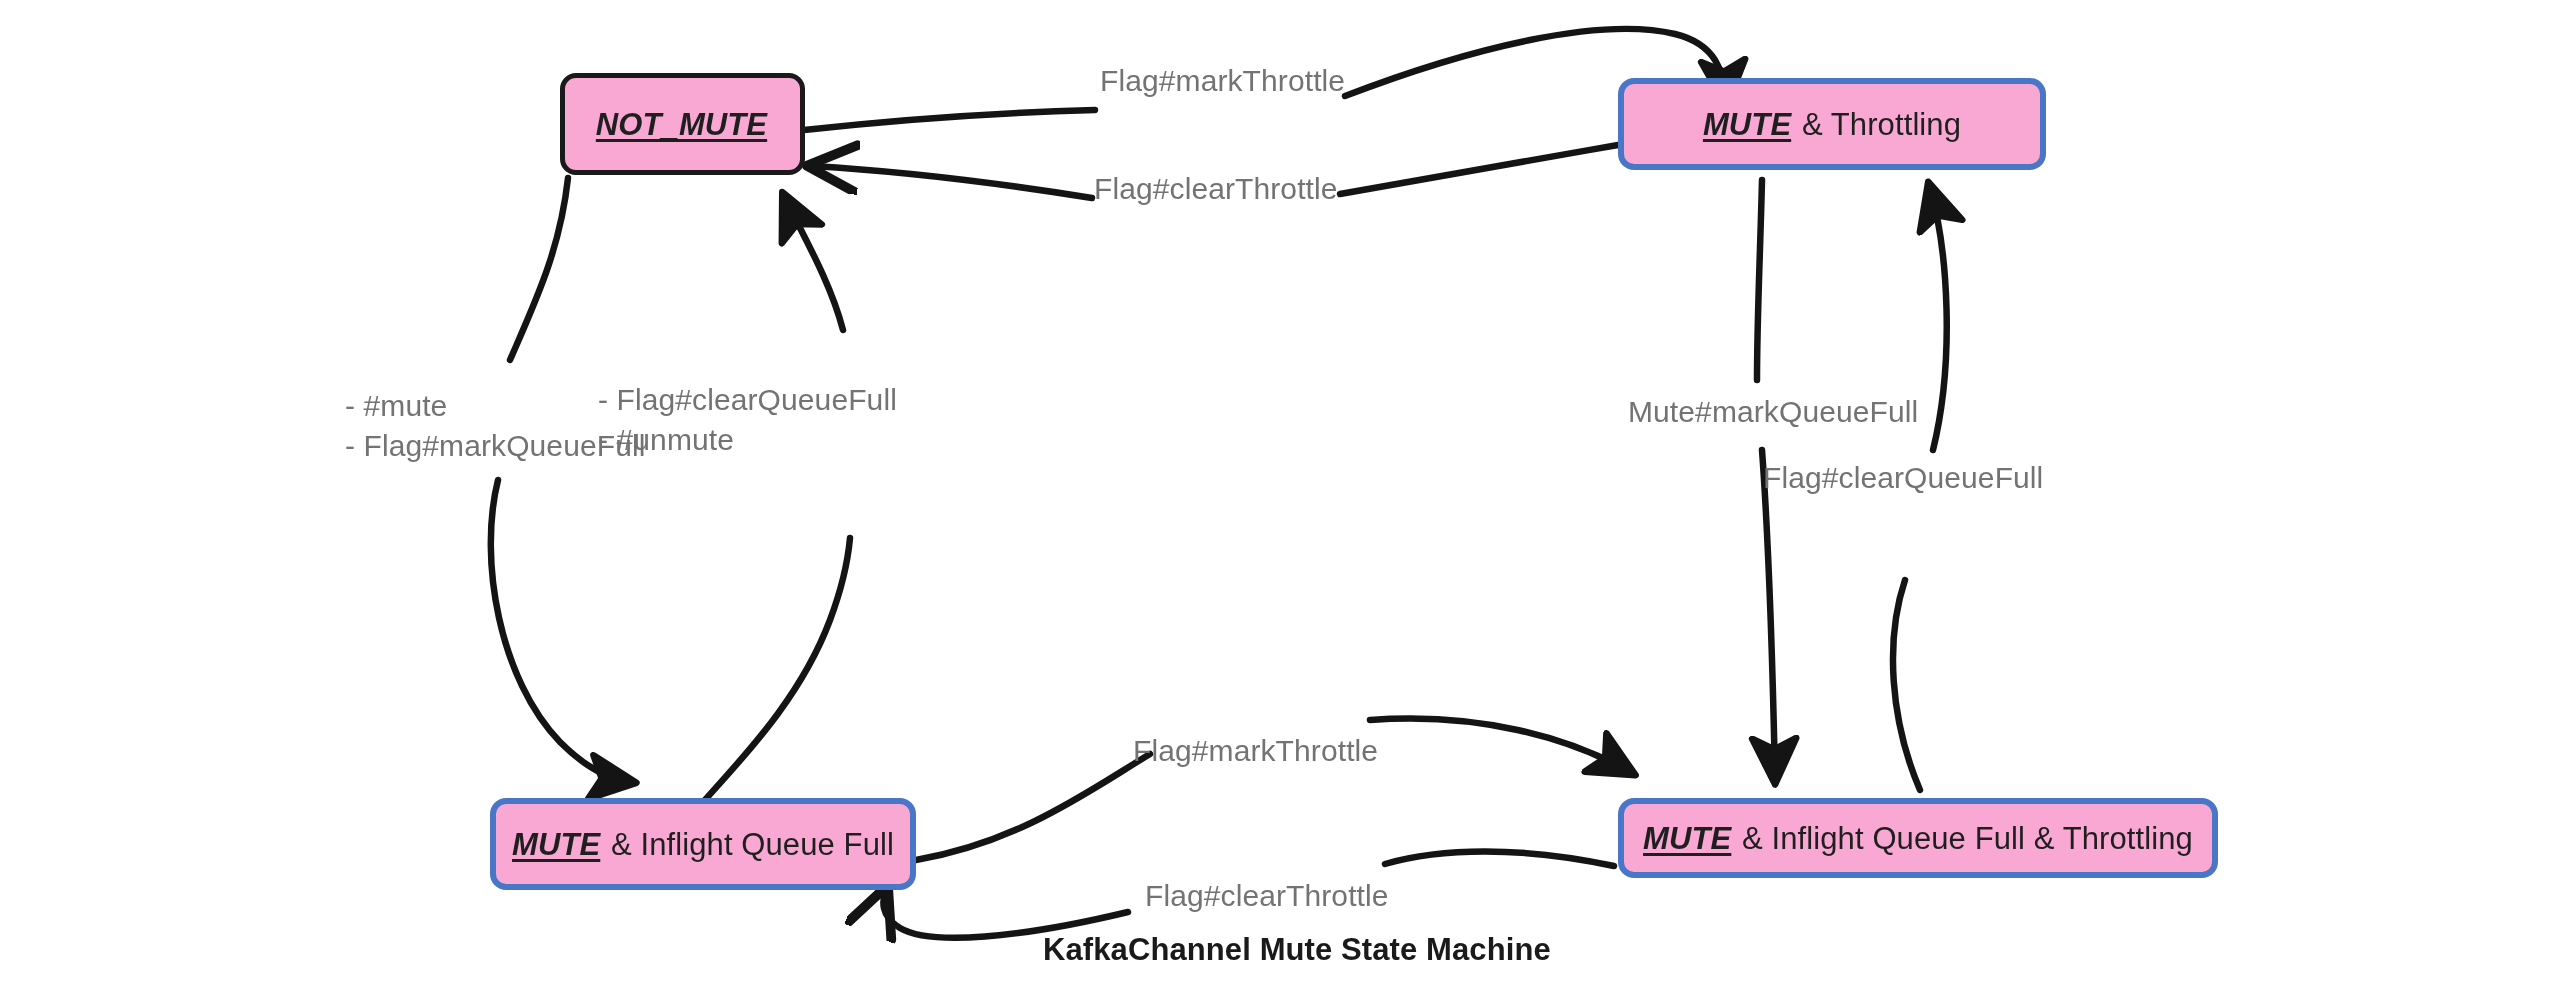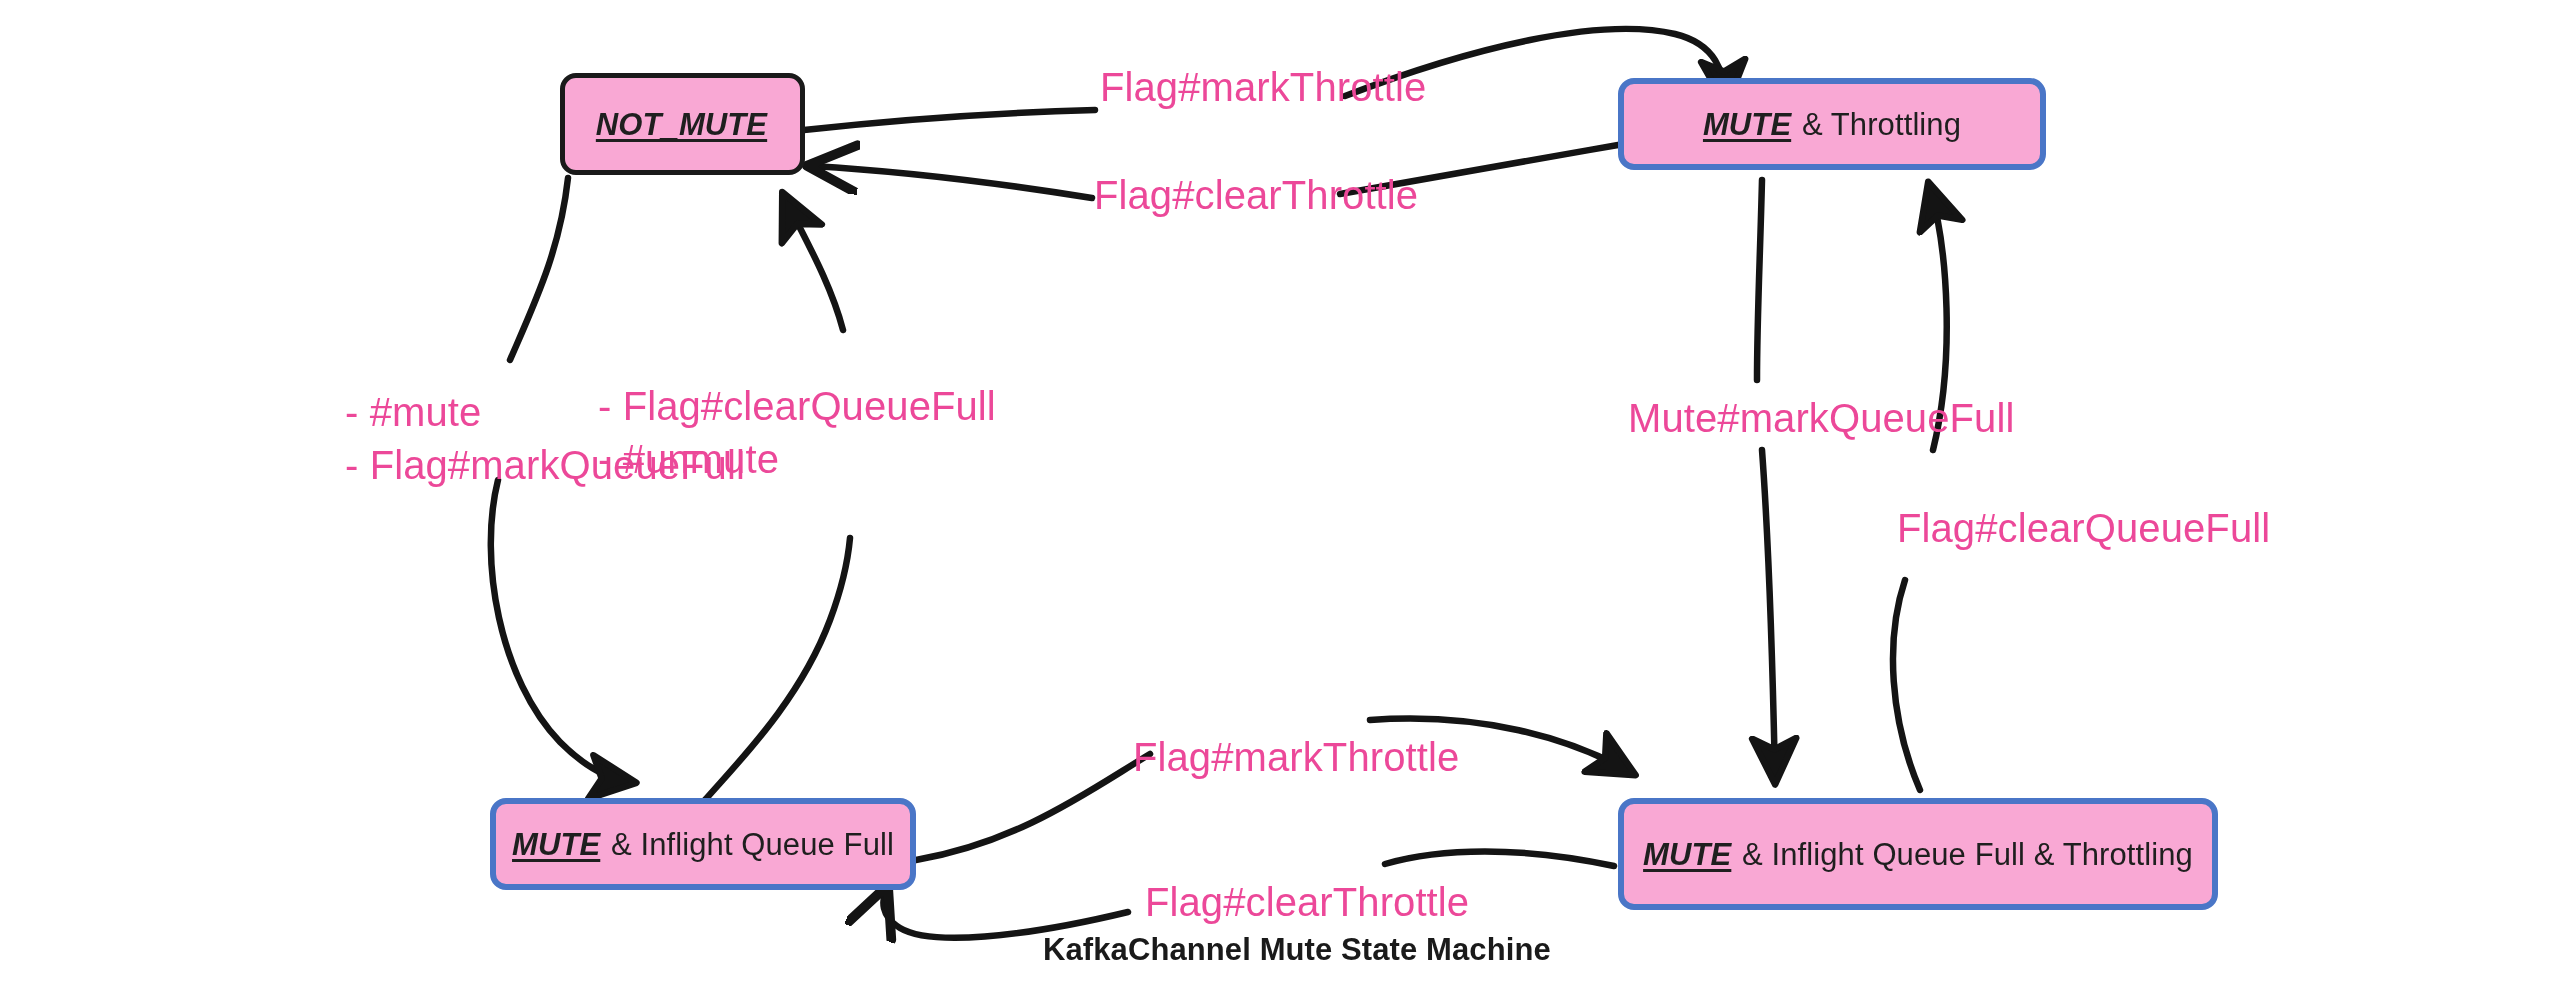--- a/index.html
+++ b/index.html
@@ -58,22 +58,22 @@
     text-decoration: underline;
     text-underline-offset: 4px;
     padding-right: 2px;
   }
   .state-rest {
     font-weight: normal;
     font-style: normal;
   }
   .edge-label {
     position: absolute;
-    font-size: 40px;
-    color: #ec4899;
+    font-size: 30px;
+    color: #737373;
     white-space: nowrap;
     line-height: 1.28;
     z-index: 4;
     letter-spacing: 0.1px;
   }
   .edge-label.multi {
     line-height: 1.32;
   }
   .diagram-title {
     position: absolute;
@@ -140,21 +140,21 @@
       <span class="state-key">MUTE</span><span class="state-rest"> &amp; Throttling</span>
     </span>
   </div>
 
   <div class="node blue-border" style="left:490px; top:798px; width:426px; height:92px;">
     <span class="node-label">
       <span class="state-key">MUTE</span><span class="state-rest"> &amp; Inflight Queue Full</span>
     </span>
   </div>
 
-  <div class="node blue-border" style="left:1618px; top:798px; width:600px; height:112px;">
+  <div class="node blue-border" style="left:1618px; top:798px; width:600px; height:80px;">
     <span class="node-label">
       <span class="state-key">MUTE</span><span class="state-rest"> &amp; Inflight Queue Full &amp; Throttling</span>
     </span>
   </div>
 
   <div class="edge-label" style="left:1100px; top:62px;">Flag#markThrottle</div>
 
   <div class="edge-label" style="left:1094px; top:170px;">Flag#clearThrottle</div>
 
   <div class="edge-label multi" style="left:345px; top:386px;">
@@ -162,21 +162,21 @@
     <div>- Flag#markQueueFull</div>
   </div>
 
   <div class="edge-label multi" style="left:598px; top:380px;">
     <div>- Flag#clearQueueFull</div>
     <div>- #unmute</div>
   </div>
 
   <div class="edge-label" style="left:1628px; top:393px;">Mute#markQueueFull</div>
 
-  <div class="edge-label" style="left:1897px; top:459px;margin-top:44px;">Flag#clearQueueFull</div>
+  <div class="edge-label" style="left:1763px; top:459px;">Flag#clearQueueFull</div>
 
   <div class="edge-label" style="left:1133px; top:732px;">Flag#markThrottle</div>
 
   <div class="edge-label" style="left:1145px; top:877px;">Flag#clearThrottle</div>
 
   <div class="diagram-title" style="left:1018px; top:932px;">KafkaChannel Mute State Machine</div>
 
 </div>
 
 </body></html>

